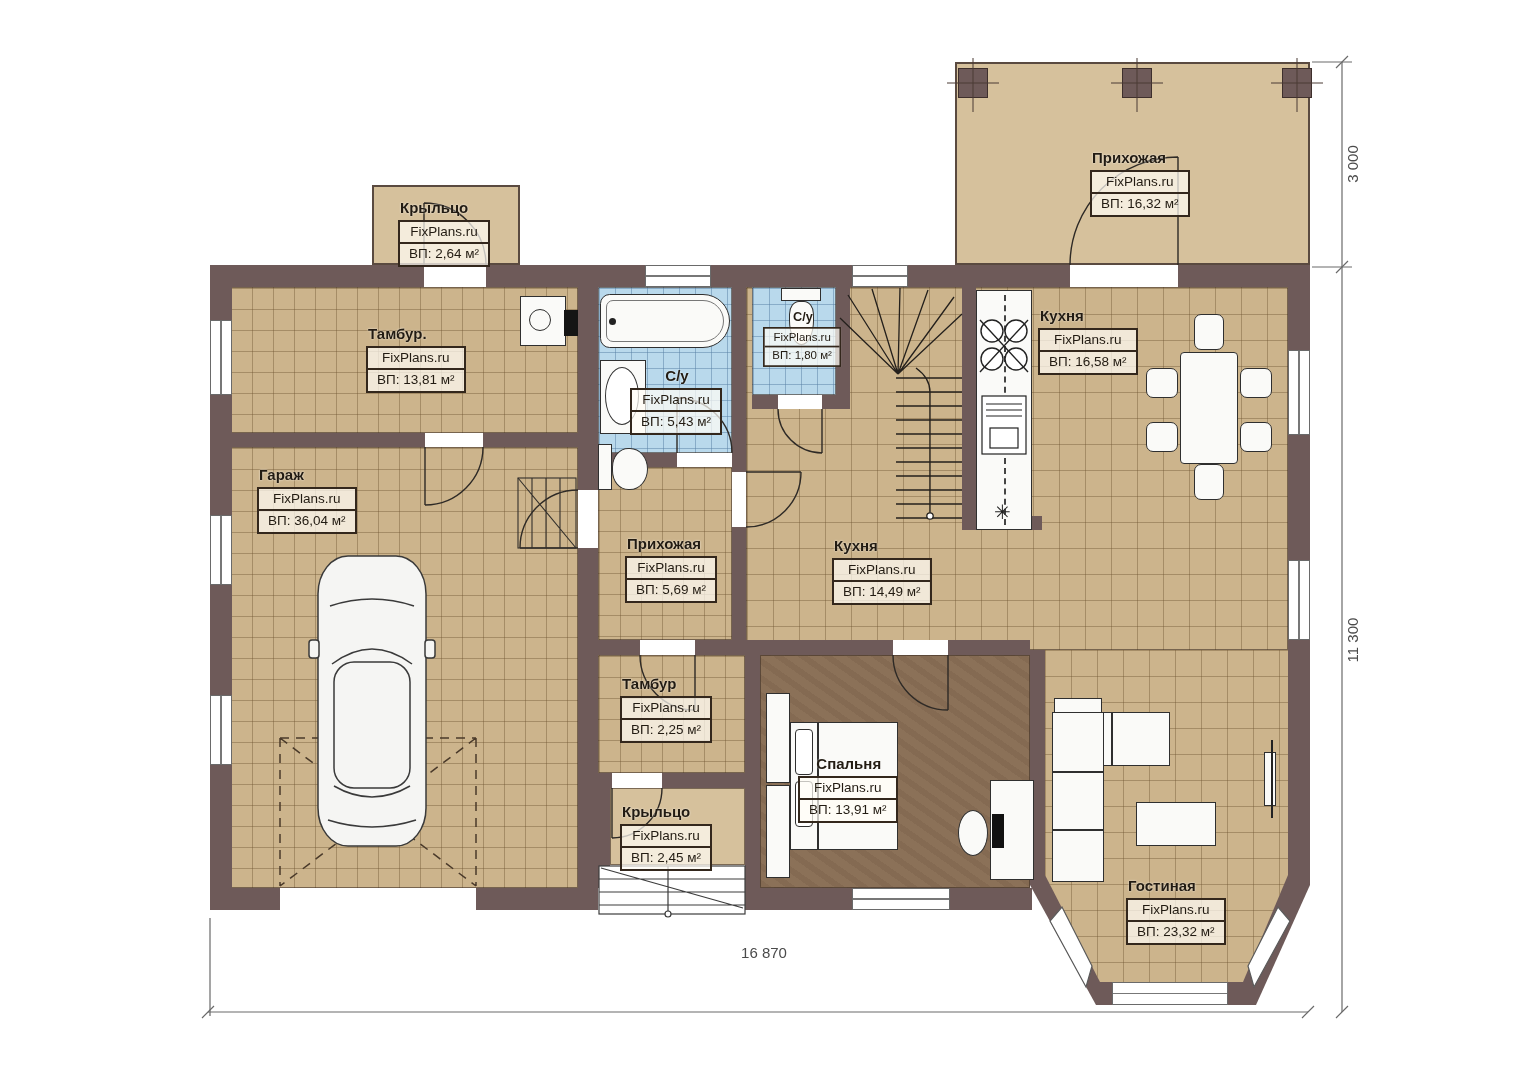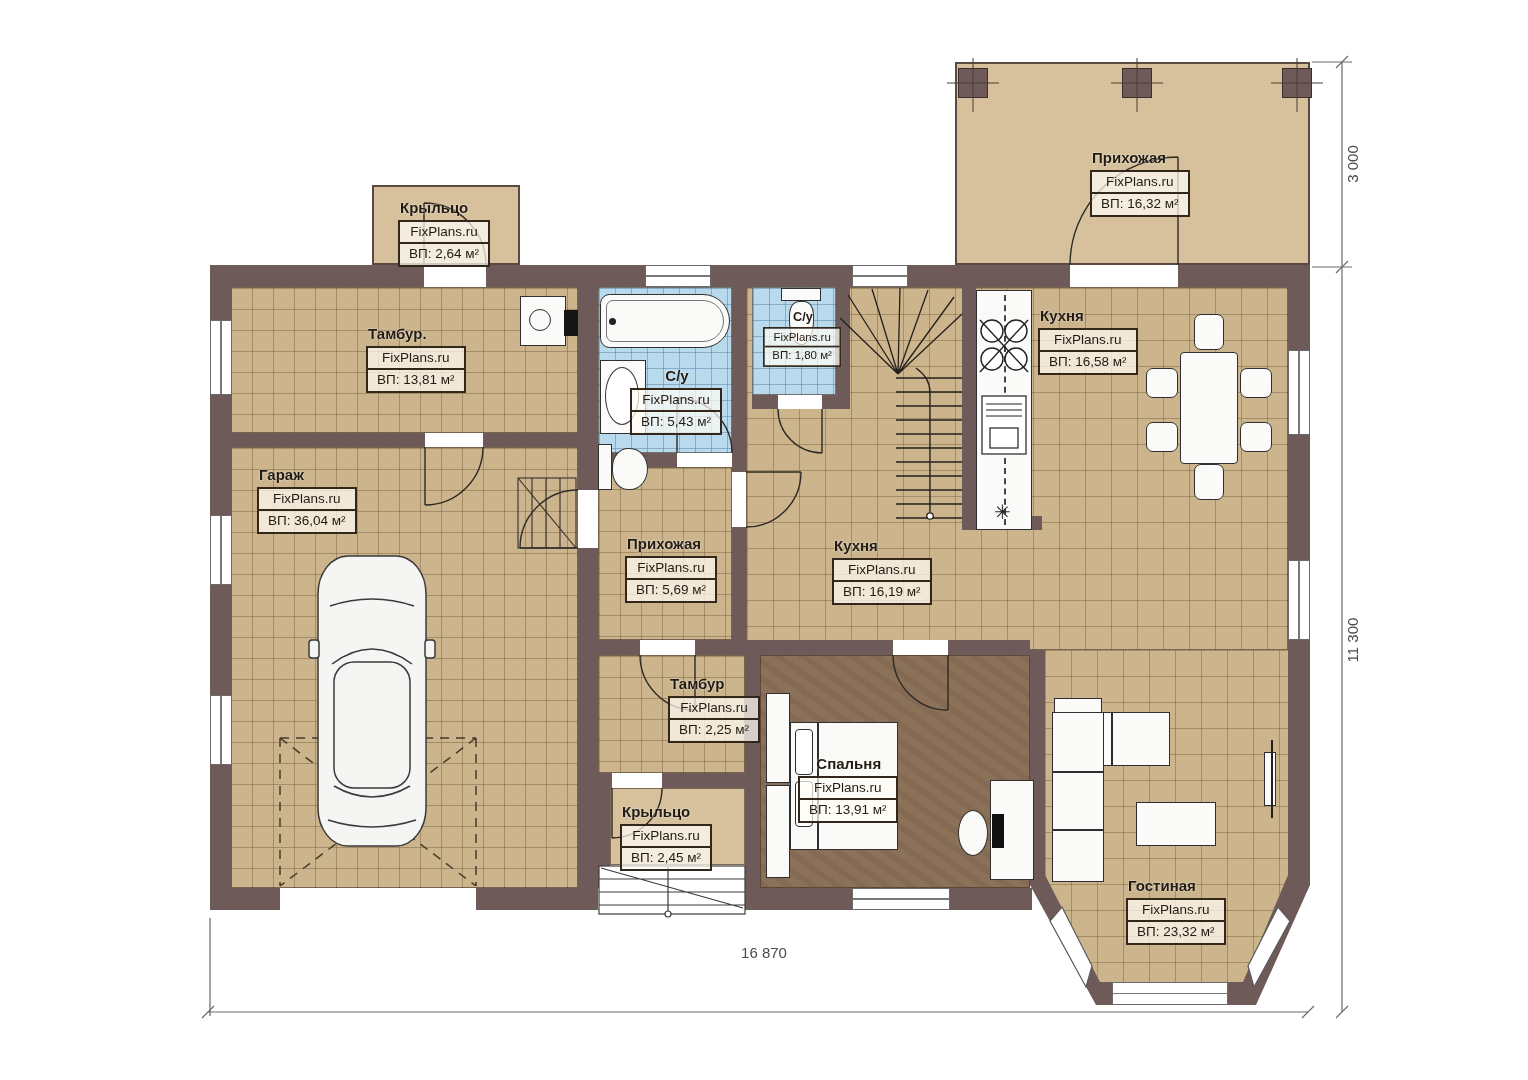--- a/index.html
+++ b/index.html
@@ -286,24 +286,24 @@
     <div class="room-name">Прихожая</div>
     <div class="label-box">
       <div class="row">FixPlans.ru</div>
       <div class="row">ВП: 5,69 м²</div>
     </div>
   </div>
   <div class="room-label" style="left:832px;top:538px;">
     <div class="room-name">Кухня</div>
     <div class="label-box">
       <div class="row">FixPlans.ru</div>
-      <div class="row">ВП: 16,19 м²</div>
-    </div>
-  </div>
-  <div class="room-label" style="left:620px;top:676px;padding-left:48px;">
+      <div class="row">ВП: 14,49 м²</div>
+    </div>
+  </div>
+  <div class="room-label" style="left:620px;top:676px;">
     <div class="room-name">Тамбур</div>
     <div class="label-box">
       <div class="row">FixPlans.ru</div>
       <div class="row">ВП: 2,25 м²</div>
     </div>
   </div>
   <div class="room-label" style="left:620px;top:804px;">
     <div class="room-name">Крыльцо</div>
     <div class="label-box">
       <div class="row">FixPlans.ru</div>

